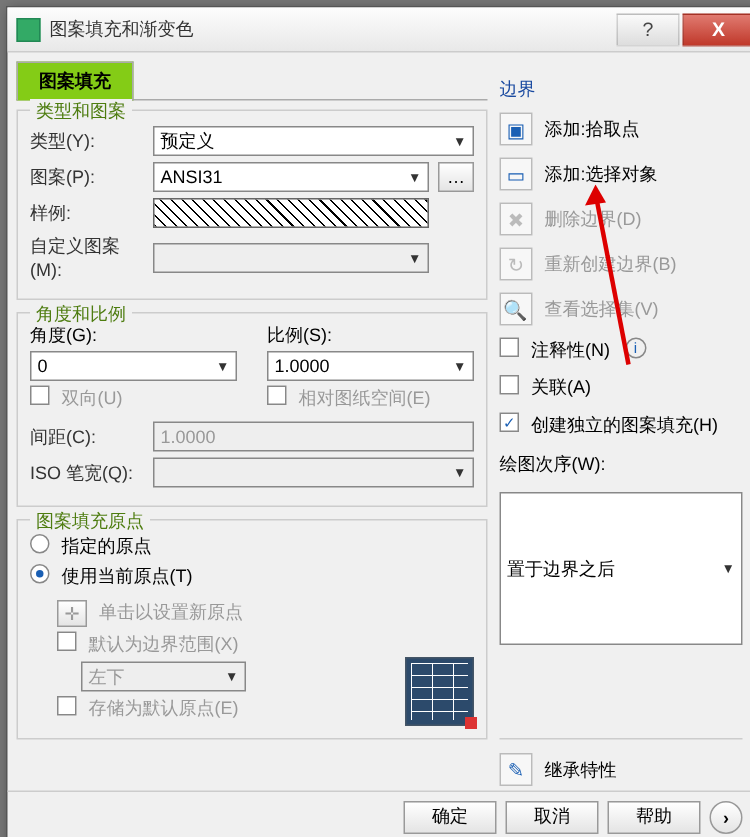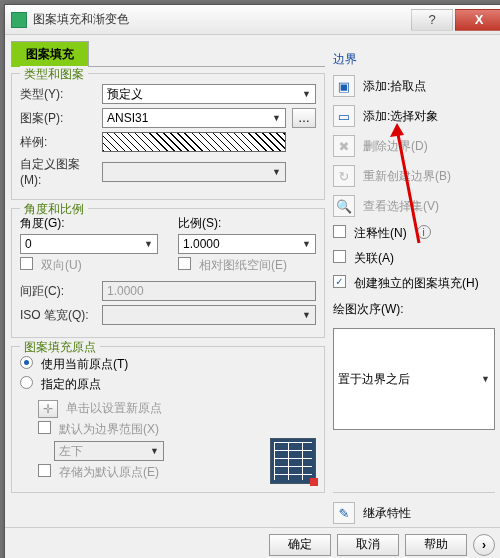--- a/index.html
+++ b/index.html
@@ -139,26 +139,26 @@
           <div class="combo" style="background:#eee">
               <span></span>
               <span class="arrow">▼</span>
             </div>
         </div>
       </div>
 
       <div class="group">
         <div class="gtitle">图案填充原点</div>
         <div class="chk radio">
+            <span class="box"></span>
+            <span>指定的原点</span>
+          </div>
+        <div class="chk radio">
             <span class="box on"></span>
             <span>使用当前原点(T)</span>
-          </div>
-        <div class="chk radio">
-            <span class="box"></span>
-            <span>指定的原点</span>
           </div>
         <div class="origin-block">
           <div class="origin-left">
             <div class="chk indent disabled">
                 <div class="btn-sm" style="width:20px;height:18px">✛</div>
                 <span>单击以设置新原点</span>
               </div>
             <div class="chk indent disabled">
                 <span class="box"></span>
                 <span>默认为边界范围(X)</span>

